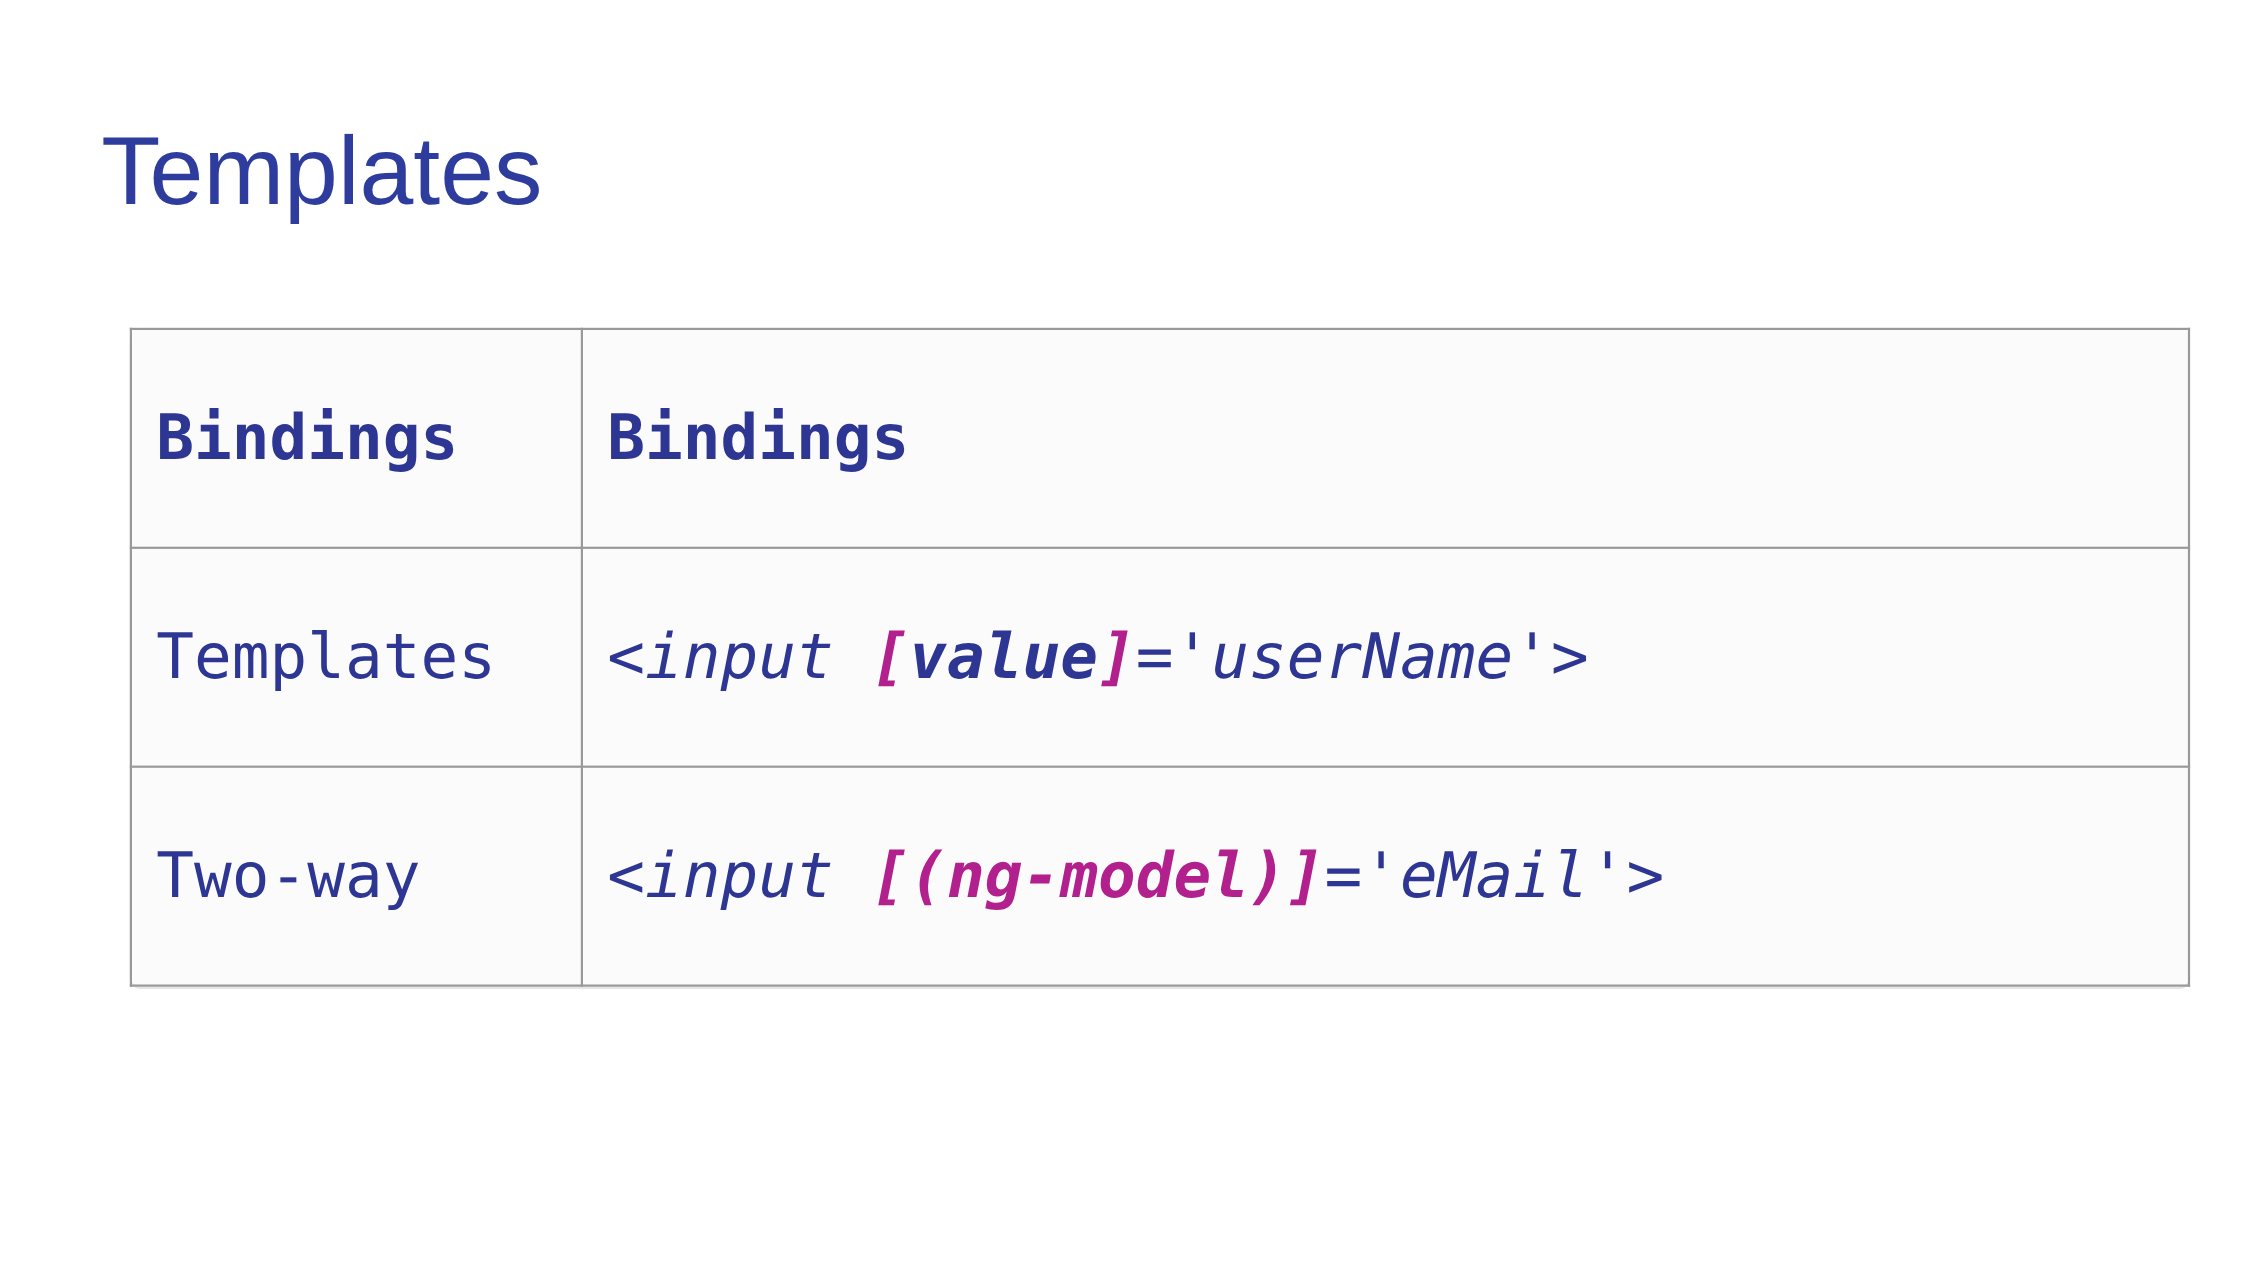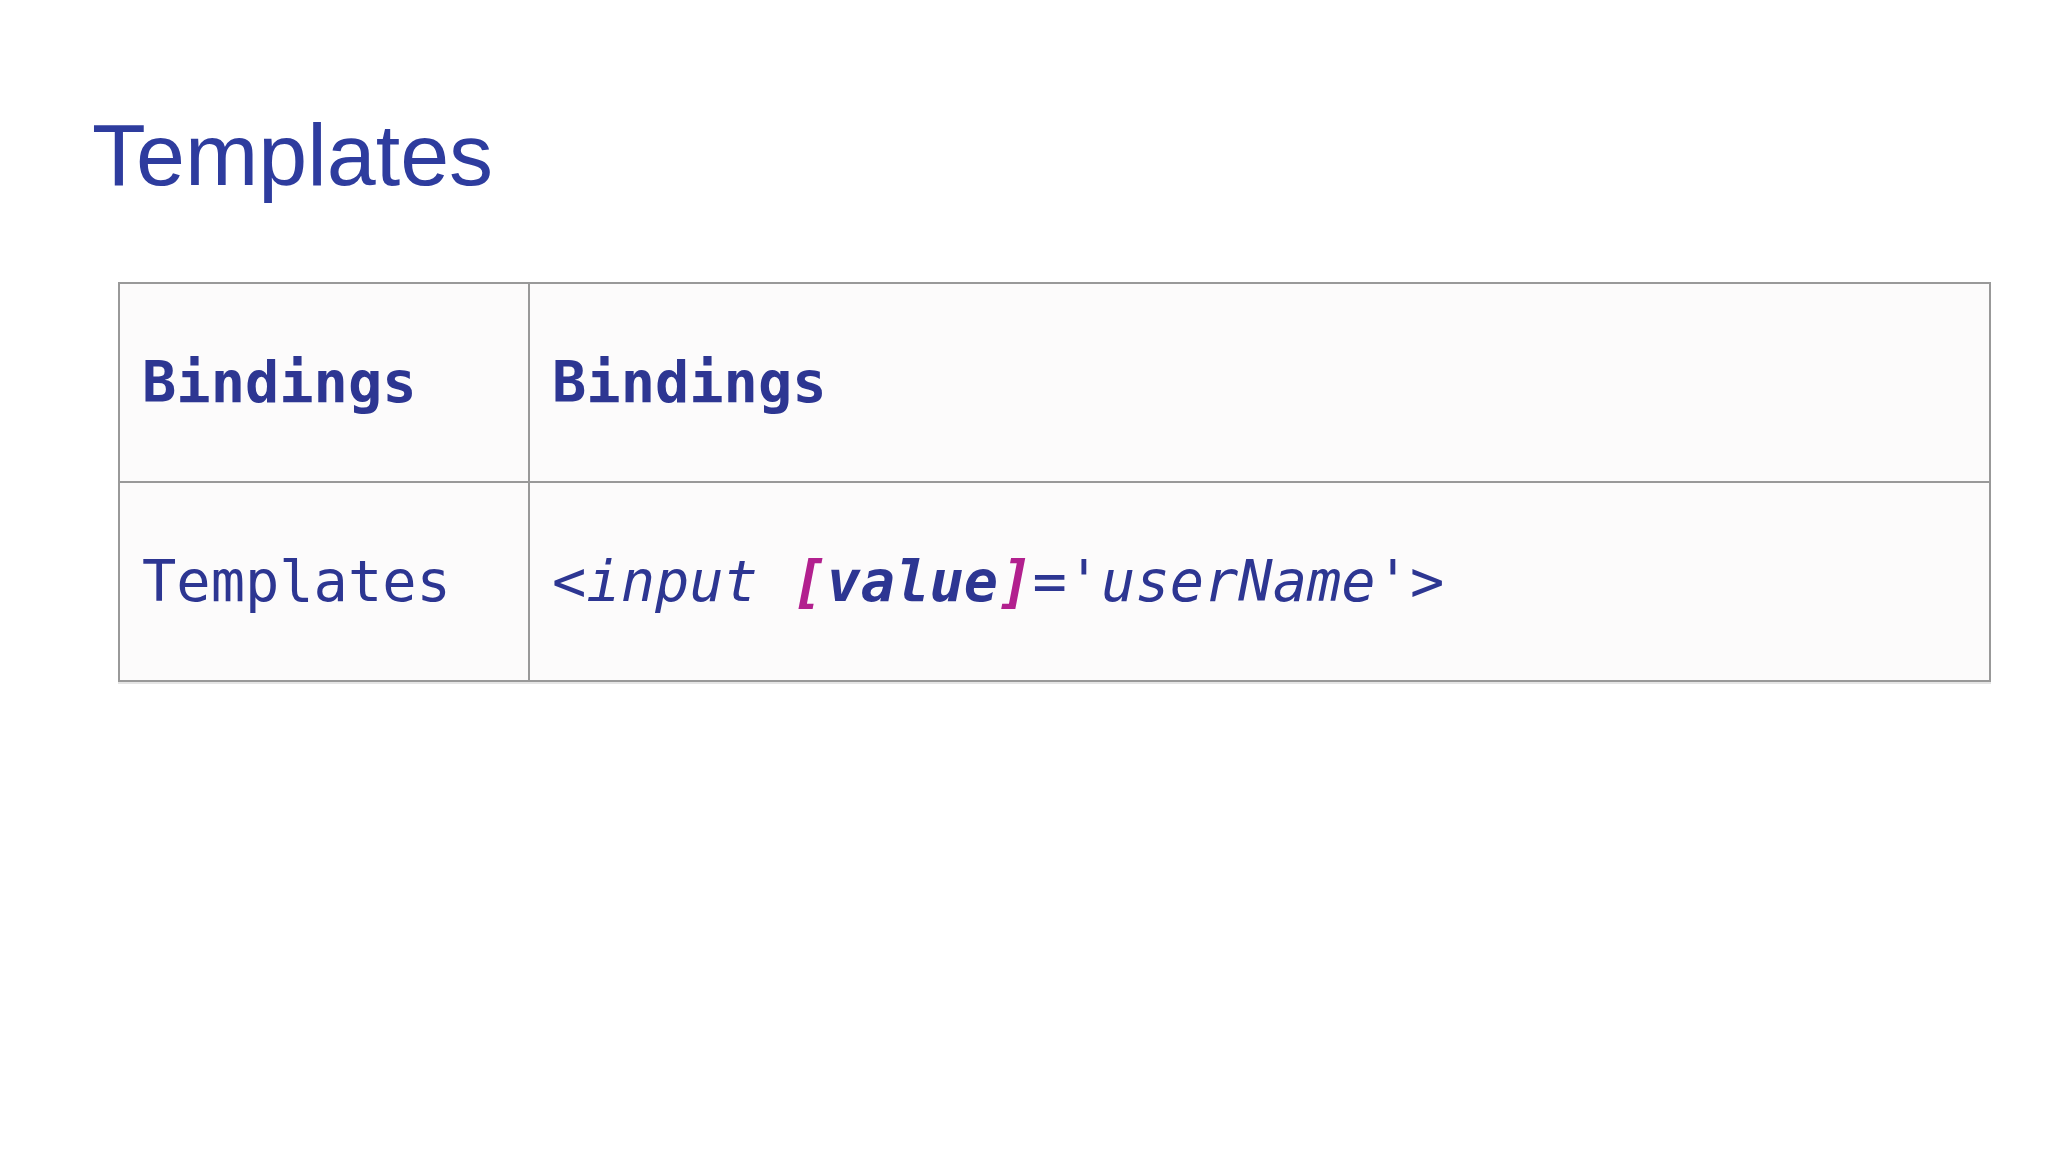--- a/index.html
+++ b/index.html
@@ -25,25 +25,26 @@
     top:111px;
     font-size:88px;
     font-weight:400;
     line-height:1;
     letter-spacing:0;
     color:var(--title_color,#2e3c9e);
   }
   table.bindings-table{
     position:absolute;
     left:118px;
-    top:282px;
+    top:298px;
     width:1873px;
     border-collapse:collapse;
     table-layout:fixed;
     background:var(--cell_background,#fcfbfb);
+    border-radius:10px;
   }
   table.bindings-table col.c1{width:410px;}
   table.bindings-table th,
   table.bindings-table td{
     border:2px solid var(--table_border,#999);
     height:199px;
     padding:0 20px 0 22px;
     text-align:left;
     vertical-align:middle;
     font-family:"DejaVu Sans Mono","Liberation Mono",monospace;
@@ -77,16 +78,20 @@
       <tr>
         <th>Bindings</th>
         <th>Bindings</th>
       </tr>
     </thead>
     <tbody>
       <tr>
         <td>Templates</td>
         <td><span class="seg navy">&lt;input </span><span class="seg magenta bold">[</span><span class="seg navy bold">value</span><span class="seg magenta bold">]</span><span class="seg navy">='userName'&gt;</span></td>
       </tr>
+      <tr>
+        <td>Two-way</td>
+        <td><span class="seg navy">&lt;input </span><span class="seg magenta bold">[(ng-model)]</span><span class="seg navy">='eMail'&gt;</span></td>
+      </tr>
     </tbody>
   </table>
 
 </main>
 
 </body></html>

